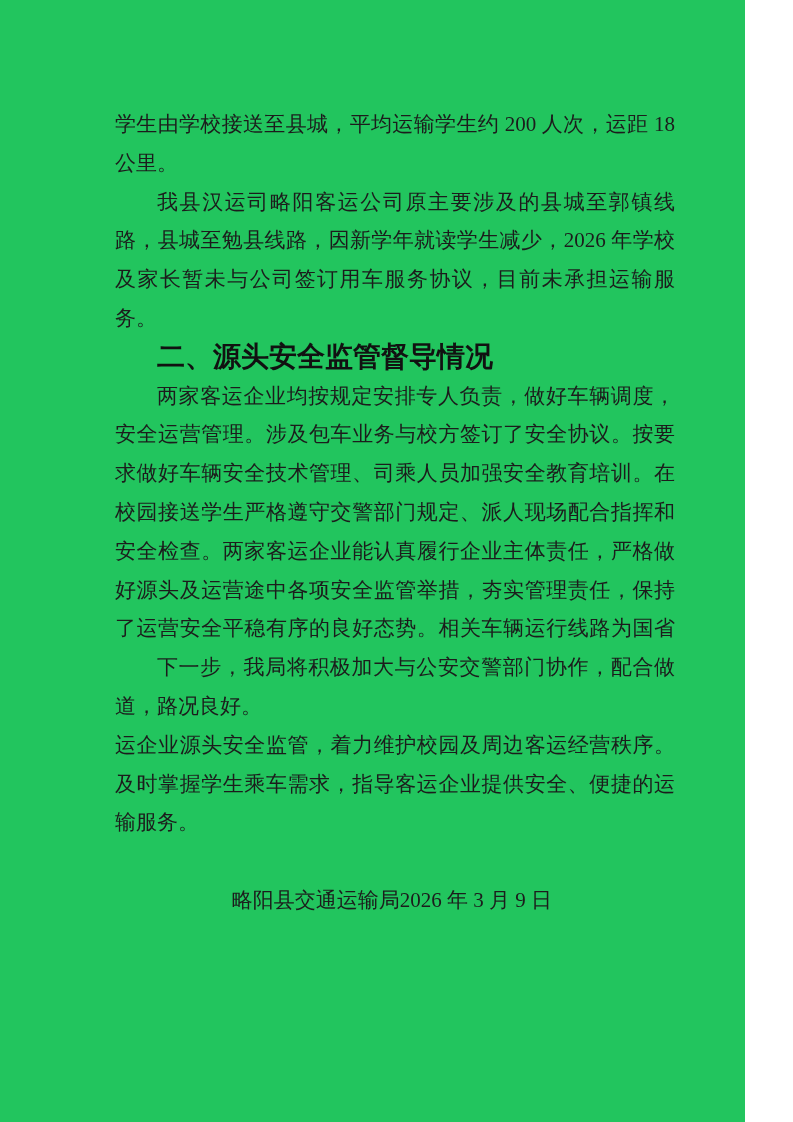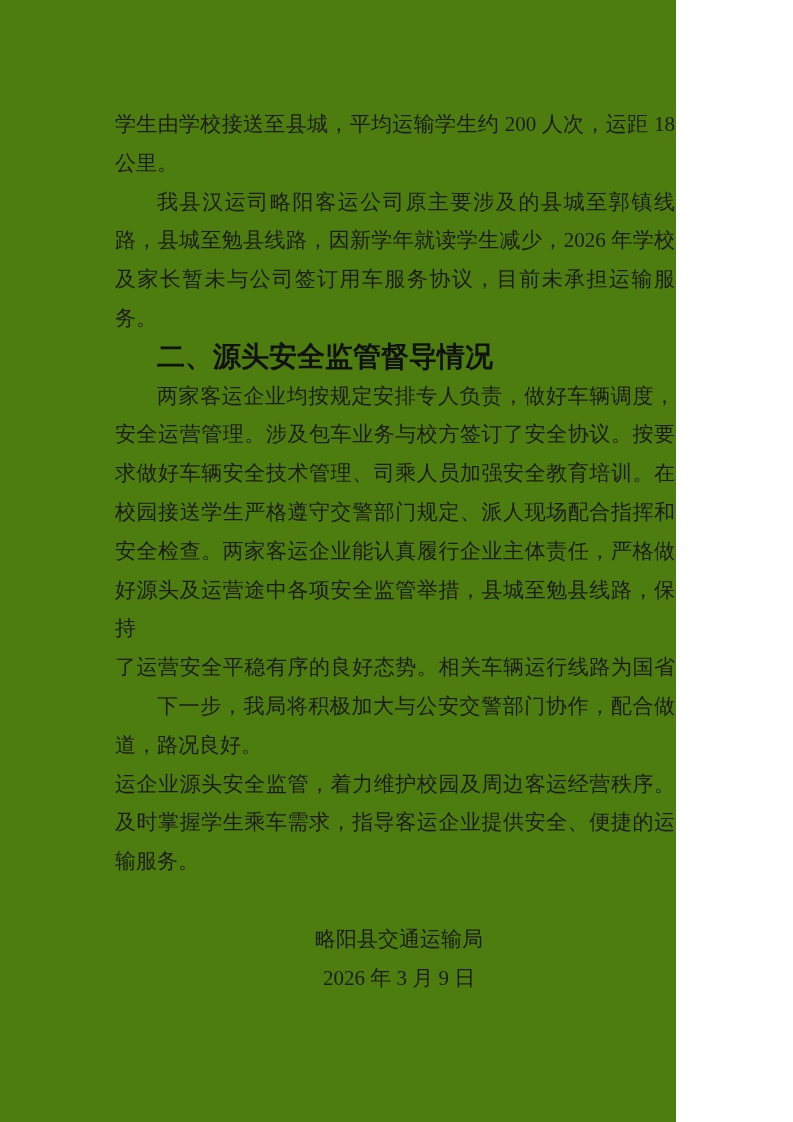--- a/index.html
+++ b/index.html
@@ -10,24 +10,24 @@
   body {
     width: 793px;
     height: 1122px;
     overflow: hidden;
     position: relative;
     font-family: "Liberation Serif", "DejaVu Serif", serif;
     color: #1c1c1c;
   }
   .page {
     box-sizing: border-box;
-    width: 676px;
+    width: 745px;
     height: 1122px;
     padding: 105px 118px 0 115px;
-    background: #4d7c0f;
+    background: #22c55e;
   }
   .doc-body {
     width: 560px;
   }
   .line {
     font-size: 21px;
     line-height: 38.8px;
     text-align: justify;
     text-align-last: justify;
     letter-spacing: 0;
@@ -44,21 +44,21 @@
     font-weight: bold;
     text-align: left;
     text-align-last: left;
     font-size: 28px;
     color: #111111;
   }
   .signature-block {
     margin-top: 38.8px;
     margin-right: 75px;
     display: flex;
-    flex-direction: column;
+    flex-direction: row;
     align-items: center;
     float: right;
   }
   .signature-block .sig-line {
     font-size: 21px;
     line-height: 38.8px;
     text-align: center;
     text-align-last: center;
     white-space: nowrap;
   }
@@ -73,21 +73,21 @@
       <div class="line indent">我县汉运司略阳客运公司原主要涉及的县城至郭镇线</div>
       <div class="line">路，县城至勉县线路，因新学年就读学生减少，2026 年学校</div>
       <div class="line">及家长暂未与公司签订用车服务协议，目前未承担运输服</div>
       <div class="line final">务。</div>
       <div class="line heading indent">二、源头安全监管督导情况</div>
       <div class="line indent">两家客运企业均按规定安排专人负责，做好车辆调度，</div>
       <div class="line">安全运营管理。涉及包车业务与校方签订了安全协议。按要</div>
       <div class="line">求做好车辆安全技术管理、司乘人员加强安全教育培训。在</div>
       <div class="line">校园接送学生严格遵守交警部门规定、派人现场配合指挥和</div>
       <div class="line">安全检查。两家客运企业能认真履行企业主体责任，严格做</div>
-      <div class="line">好源头及运营途中各项安全监管举措，县城至勉县线路，保持</div>
+      <div class="line">好源头及运营途中各项安全监管举措，夯实管理责任，保持</div>
       <div class="line">了运营安全平稳有序的良好态势。相关车辆运行线路为国省</div>
       <div class="line indent">下一步，我局将积极加大与公安交警部门协作，配合做</div>
       <div class="line final">道，路况良好。</div>
       <div class="line">运企业源头安全监管，着力维护校园及周边客运经营秩序。</div>
       <div class="line">及时掌握学生乘车需求，指导客运企业提供安全、便捷的运</div>
       <div class="line final">输服务。</div>
     </div>
   <div class="signature-block">
     <div class="sig-line">略阳县交通运输局</div>
     <div class="sig-line">2026 年 3 月 9 日</div>

